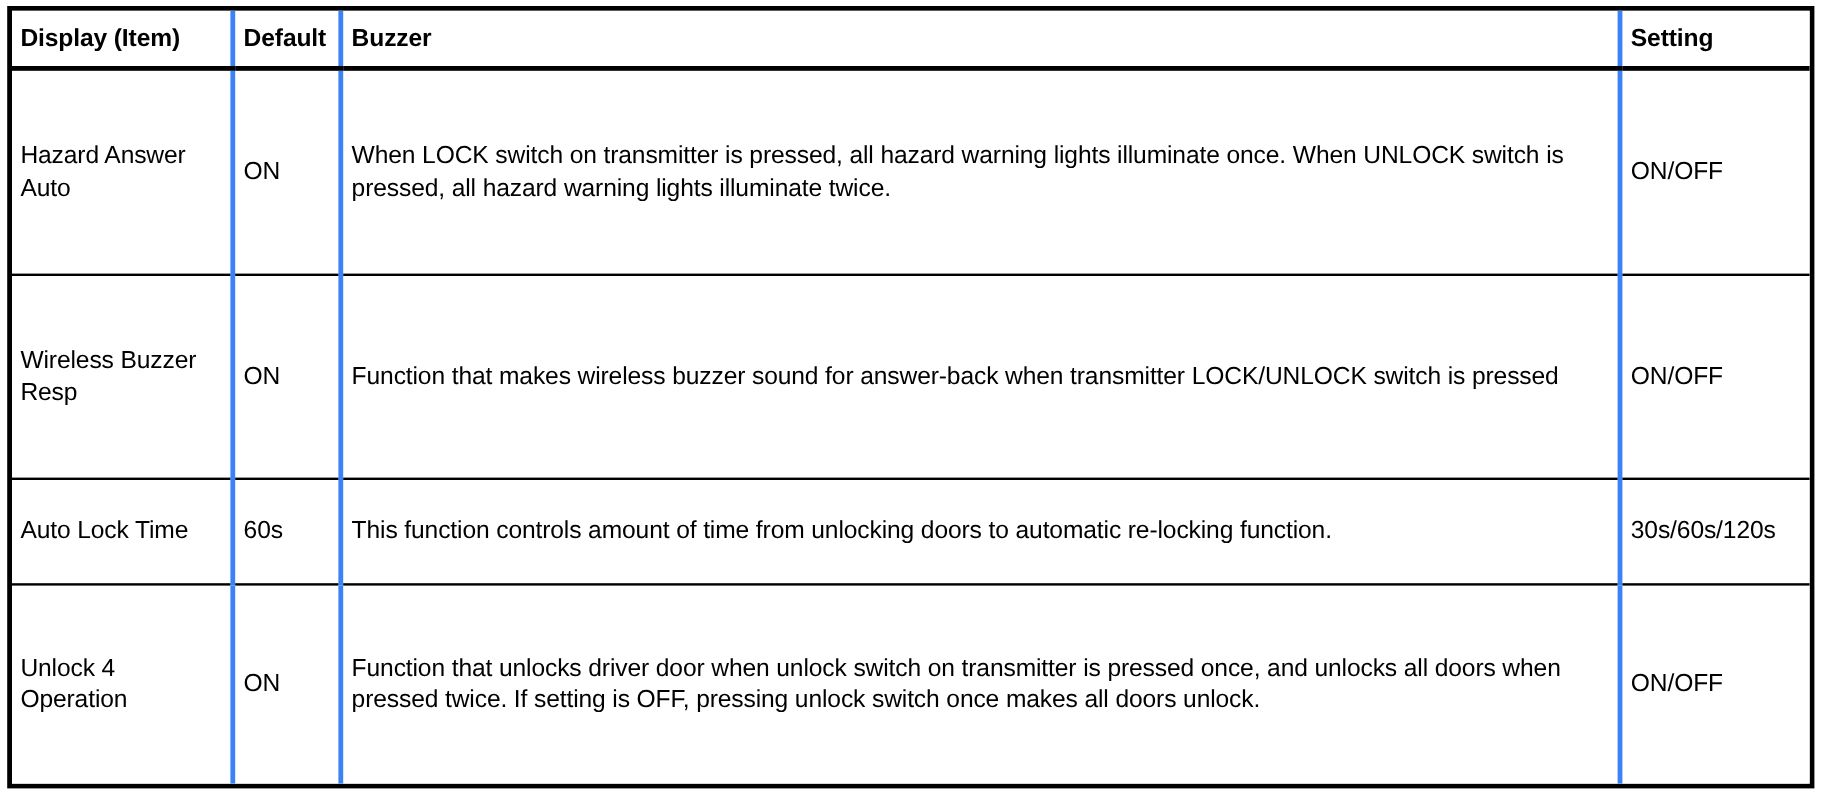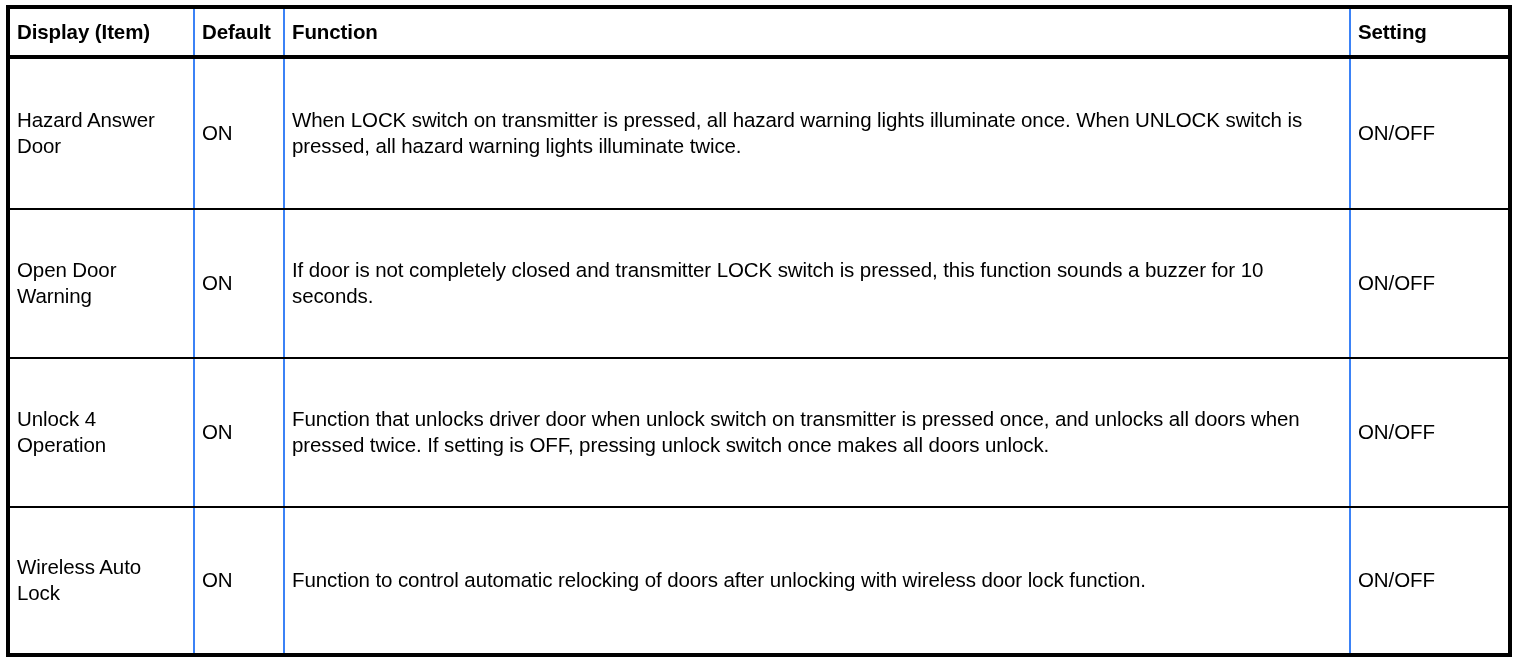--- a/index.html
+++ b/index.html
@@ -34,21 +34,21 @@
     background: #ffffff;
   }
 
   col.col-item    { width: 184px; }
   col.col-default { width: 90px; }
   col.col-content { width: 1066px; }
   col.col-setting { width: 158px; }
 
   table.spec-table th,
   table.spec-table td {
-    border-right: 2px solid #3b82f6;
+    border-right: 4px solid #3b82f6;
     border-bottom: 2px solid #000000;
     padding: 0 7px;
     vertical-align: middle;
     text-align: left;
     font-size: 20.5px;
     line-height: 1.30;
     letter-spacing: -0.1px;
     font-weight: normal;
   }
 
@@ -106,60 +106,60 @@
     <colgroup>
       <col class="col-item">
       <col class="col-default">
       <col class="col-content">
       <col class="col-setting">
     </colgroup>
     <thead>
       <tr>
         <th class="th-item">Display (Item)</th>
         <th class="th-default">Default</th>
-        <th class="th-content">Function</th>
+        <th class="th-content">Buzzer</th>
         <th class="th-setting">Setting</th>
       </tr>
     </thead>
     <tbody>
       <tr>
         <td class="cell-item">
-            <span class="item-text">Hazard Answer Door</span>
+            <span class="item-text">Hazard Answer Auto</span>
           </td>
         <td class="cell-default">ON</td>
         <td class="cell-content">
             <span class="content-text">When LOCK switch on transmitter is pressed, all hazard warning lights illuminate once. When UNLOCK switch is pressed, all hazard warning lights illuminate twice.</span>
           </td>
         <td class="cell-setting">ON/OFF</td>
       </tr>
       <tr>
         <td class="cell-item">
-            <span class="item-text">Open Door Warning</span>
+            <span class="item-text">Wireless Buzzer Resp</span>
           </td>
         <td class="cell-default">ON</td>
         <td class="cell-content">
-            <span class="content-text">If door is not completely closed and transmitter LOCK switch is pressed, this function sounds a buzzer for 10 seconds.</span>
+            <span class="content-text">Function that makes wireless buzzer sound for answer-back when transmitter LOCK/UNLOCK switch is pressed</span>
           </td>
         <td class="cell-setting">ON/OFF</td>
+      </tr>
+      <tr>
+        <td class="cell-item">
+            <span class="item-text">Auto Lock Time</span>
+          </td>
+        <td class="cell-default">60s</td>
+        <td class="cell-content">
+            <span class="content-text">This function controls amount of time from unlocking doors to automatic re-locking function.</span>
+          </td>
+        <td class="cell-setting">30s/60s/120s</td>
       </tr>
       <tr>
         <td class="cell-item">
             <span class="item-text">Unlock 4 Operation</span>
           </td>
         <td class="cell-default">ON</td>
         <td class="cell-content">
             <span class="content-text">Function that unlocks driver door when unlock switch on transmitter is pressed once, and unlocks all doors when pressed twice. If setting is OFF, pressing unlock switch once makes all doors unlock.</span>
           </td>
         <td class="cell-setting">ON/OFF</td>
       </tr>
-      <tr>
-        <td class="cell-item">
-            <span class="item-text">Wireless Auto Lock</span>
-          </td>
-        <td class="cell-default">ON</td>
-        <td class="cell-content">
-            <span class="content-text">Function to control automatic relocking of doors after unlocking with wireless door lock function.</span>
-          </td>
-        <td class="cell-setting">ON/OFF</td>
-      </tr>
     </tbody>
   </table>
 </div>
 
 </body></html>

